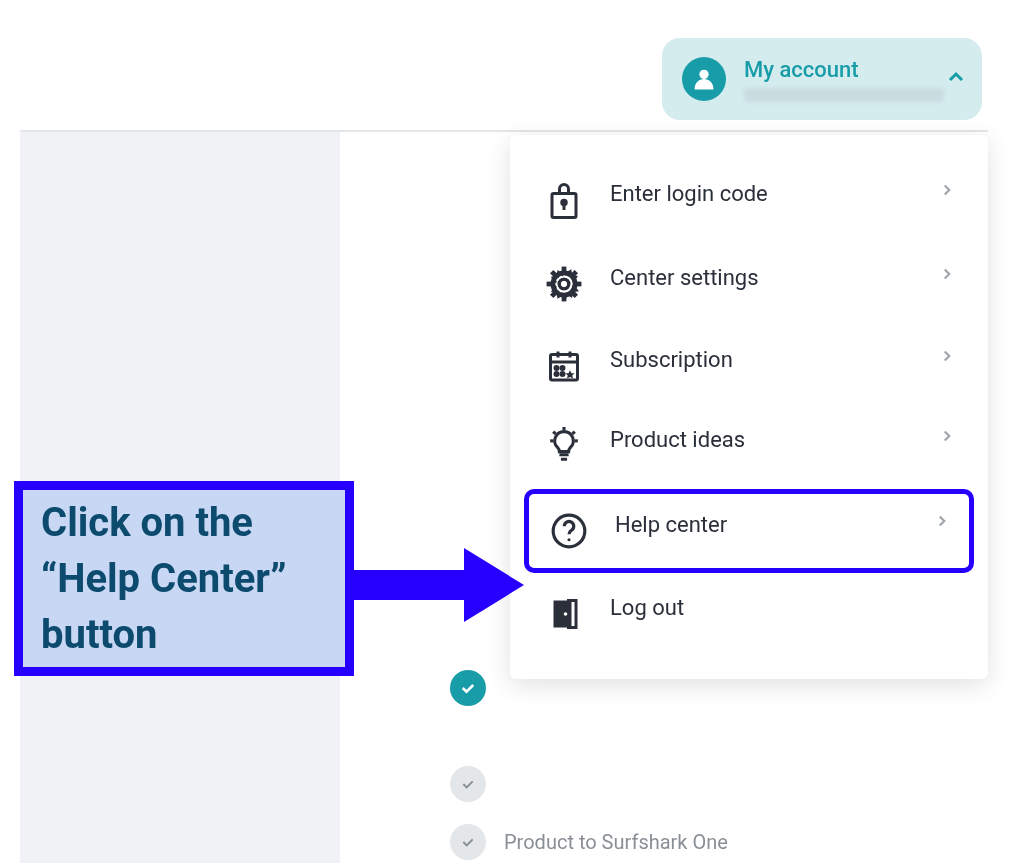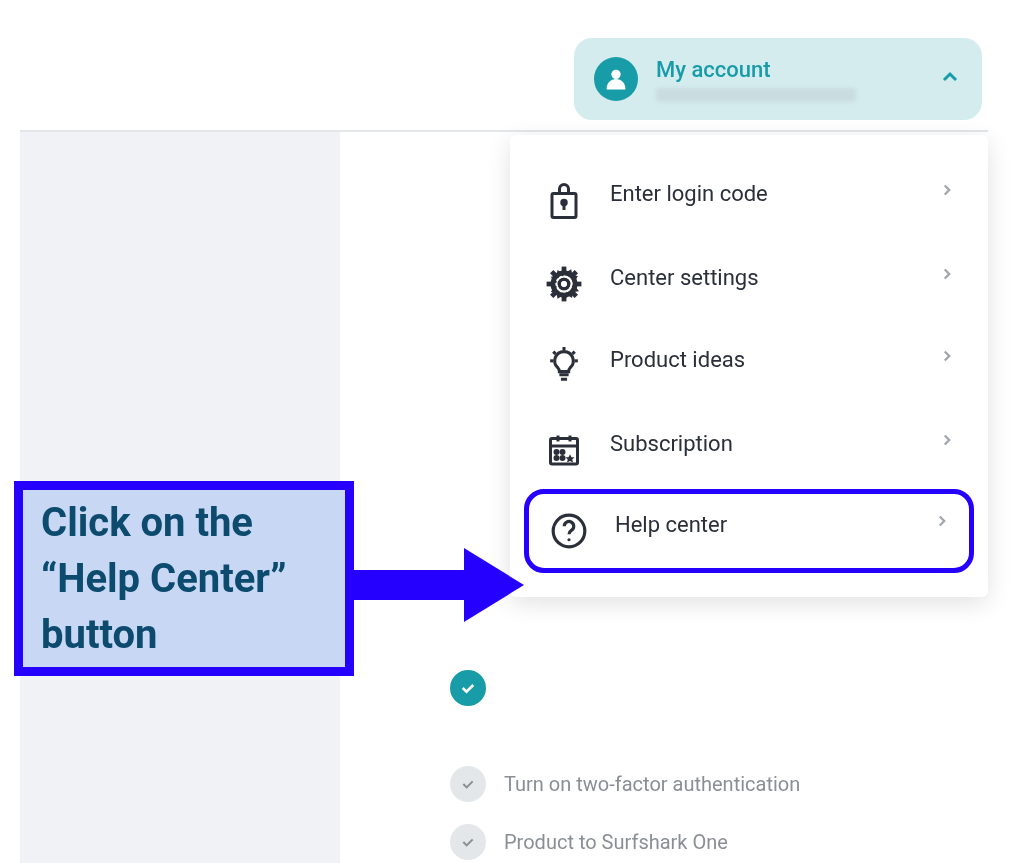--- a/index.html
+++ b/index.html
@@ -20,21 +20,21 @@
       left: 20px;
       top: 130px;
       width: 320px;
       height: 733px;
       background: #f0f2f5;
     }
     .account-pill {
       position: absolute;
       top: 38px;
       right: 30px;
-      width: 408px;
+      width: 320px;
       height: 82px;
       background: #d5ecef;
       border-radius: 18px;
       display: flex;
       align-items: center;
       padding: 0 20px;
       cursor: pointer;
     }
     .account-avatar {
       width: 44px;
@@ -95,21 +95,21 @@
       font-size: 22px;
       color: #2a2f3a;
       font-weight: 400;
       flex: 1;
     }
     .menu-chevron {
       color: #a0a6ad;
     }
     .highlight-box {
       border: 5px solid #2600ff;
-      border-radius: 20px;
+      border-radius: 10px;
       margin: 0 14px;
       padding: 18px 18px;
     }
     .callout-box {
       position: absolute;
       left: 14px;
       top: 481px;
       width: 340px;
       height: 195px;
       background: #c7d7f4;
@@ -229,76 +229,86 @@
     <div class="menu-label">Center settings</div>
     <div class="menu-chevron">
       <svg width="18" height="18" viewBox="0 0 24 24" fill="none" stroke="#a0a6ad" stroke-width="3">
           <polyline points="9 6 15 12 9 18"></polyline>
         </svg>
     </div>
   </div>
 
   <div class="menu-item">
     <div class="menu-icon">
-      <svg width="38" height="40" viewBox="0 0 24 26" fill="none" stroke="#2a2f3a" stroke-width="2">
-        <path d="M9 18h6M10 21h4"></path>
-        <path d="M12 3a6 6 0 0 0-4 10.5c.8.8 1 1.5 1 2.5h6c0-1 .2-1.7 1-2.5A6 6 0 0 0 12 3z"></path>
-        <line x1="12" y1="0" x2="12" y2="2"></line>
-        <line x1="3" y1="9" x2="5" y2="9"></line>
-        <line x1="19" y1="9" x2="21" y2="9"></line>
-        <line x1="5" y1="3" x2="6.5" y2="4.5"></line>
-        <line x1="19" y1="3" x2="17.5" y2="4.5"></line>
-      </svg>
-    </div>
-    <div class="menu-label">Product ideas</div>
-    <div class="menu-chevron">
-      <svg width="18" height="18" viewBox="0 0 24 24" fill="none" stroke="#a0a6ad" stroke-width="3">
-          <polyline points="9 6 15 12 9 18"></polyline>
-        </svg>
-    </div>
-  </div>
-
-  <div class="menu-item">
-    <div class="menu-icon">
       <svg width="36" height="36" viewBox="0 0 24 24" fill="none" stroke="#2a2f3a" stroke-width="2">
         <rect x="3" y="5" width="18" height="17" rx="1"></rect>
         <line x1="3" y1="10" x2="21" y2="10"></line>
         <line x1="8" y1="3" x2="8" y2="7"></line>
         <line x1="16" y1="3" x2="16" y2="7"></line>
         <circle cx="7" cy="14" r="1" fill="#2a2f3a"></circle>
         <circle cx="11" cy="14" r="1" fill="#2a2f3a"></circle>
         <circle cx="7" cy="18" r="1" fill="#2a2f3a"></circle>
         <circle cx="11" cy="18" r="1" fill="#2a2f3a"></circle>
         <polygon points="16,15.5 17,17.5 19,17.5 17.5,19 18,21 16,20 14,21 14.5,19 13,17.5 15,17.5" fill="#2a2f3a" stroke="none"></polygon>
       </svg>
     </div>
     <div class="menu-label">Subscription</div>
     <div class="menu-chevron">
       <svg width="18" height="18" viewBox="0 0 24 24" fill="none" stroke="#a0a6ad" stroke-width="3">
           <polyline points="9 6 15 12 9 18"></polyline>
         </svg>
     </div>
   </div>
 
+  <div class="menu-item">
+    <div class="menu-icon">
+      <svg width="38" height="40" viewBox="0 0 24 26" fill="none" stroke="#2a2f3a" stroke-width="2">
+        <path d="M9 18h6M10 21h4"></path>
+        <path d="M12 3a6 6 0 0 0-4 10.5c.8.8 1 1.5 1 2.5h6c0-1 .2-1.7 1-2.5A6 6 0 0 0 12 3z"></path>
+        <line x1="12" y1="0" x2="12" y2="2"></line>
+        <line x1="3" y1="9" x2="5" y2="9"></line>
+        <line x1="19" y1="9" x2="21" y2="9"></line>
+        <line x1="5" y1="3" x2="6.5" y2="4.5"></line>
+        <line x1="19" y1="3" x2="17.5" y2="4.5"></line>
+      </svg>
+    </div>
+    <div class="menu-label">Product ideas</div>
+    <div class="menu-chevron">
+      <svg width="18" height="18" viewBox="0 0 24 24" fill="none" stroke="#a0a6ad" stroke-width="3">
+          <polyline points="9 6 15 12 9 18"></polyline>
+        </svg>
+    </div>
+  </div>
+
   <div class="menu-item highlight-box">
     <div class="menu-icon">
       <svg width="38" height="38" viewBox="0 0 24 24" fill="none" stroke="#2a2f3a" stroke-width="2">
         <circle cx="12" cy="12" r="10"></circle>
         <path d="M9 9a3 3 0 1 1 4.5 2.6c-.9.6-1.5 1-1.5 2.4"></path>
         <circle cx="12" cy="17.5" r="1" fill="#2a2f3a" stroke="none"></circle>
       </svg>
     </div>
     <div class="menu-label">Help center</div>
     <div class="menu-chevron">
       <svg width="18" height="18" viewBox="0 0 24 24" fill="none" stroke="#a0a6ad" stroke-width="3">
           <polyline points="9 6 15 12 9 18"></polyline>
         </svg>
     </div>
   </div>
 
+  <div class="menu-item">
+    <div class="menu-icon">
+      <svg width="36" height="38" viewBox="0 0 24 24">
+        <rect x="5" y="3" width="12" height="18" fill="#2a2f3a"></rect>
+        <rect x="15" y="3" width="5" height="18" fill="none" stroke="#2a2f3a" stroke-width="2"></rect>
+        <circle cx="13" cy="12" r="1.2" fill="#fff"></circle>
+      </svg>
+    </div>
+    <div class="menu-label">Log out</div>
+  </div>
 
 </div>
 
 <div class="callout-box">
   <div class="callout-text">Click on the “Help Center” button</div>
 </div>
 
 <div class="arrow">
   <svg width="170" height="74" viewBox="0 0 170 74">
     <rect x="0" y="22" width="110" height="30" fill="#2600ff"></rect>
@@ -313,21 +323,20 @@
       </svg>
   </div>
 </div>
 
 <div class="checklist-item" style="left:450px; top:766px;">
   <div class="check-circle check-todo">
     <svg width="16" height="16" viewBox="0 0 24 24" fill="none" stroke="#8a8f95" stroke-width="3">
         <polyline points="5 12 10 17 19 8"></polyline>
       </svg>
   </div>
-  <span>Turn on two-factor authentication</span>
 </div>
 
 <div class="checklist-item" style="left:450px; top:824px;">
   <div class="check-circle check-todo">
     <svg width="16" height="16" viewBox="0 0 24 24" fill="none" stroke="#8a8f95" stroke-width="3">
         <polyline points="5 12 10 17 19 8"></polyline>
       </svg>
   </div>
   <span>Product to Surfshark One</span>
 </div>

